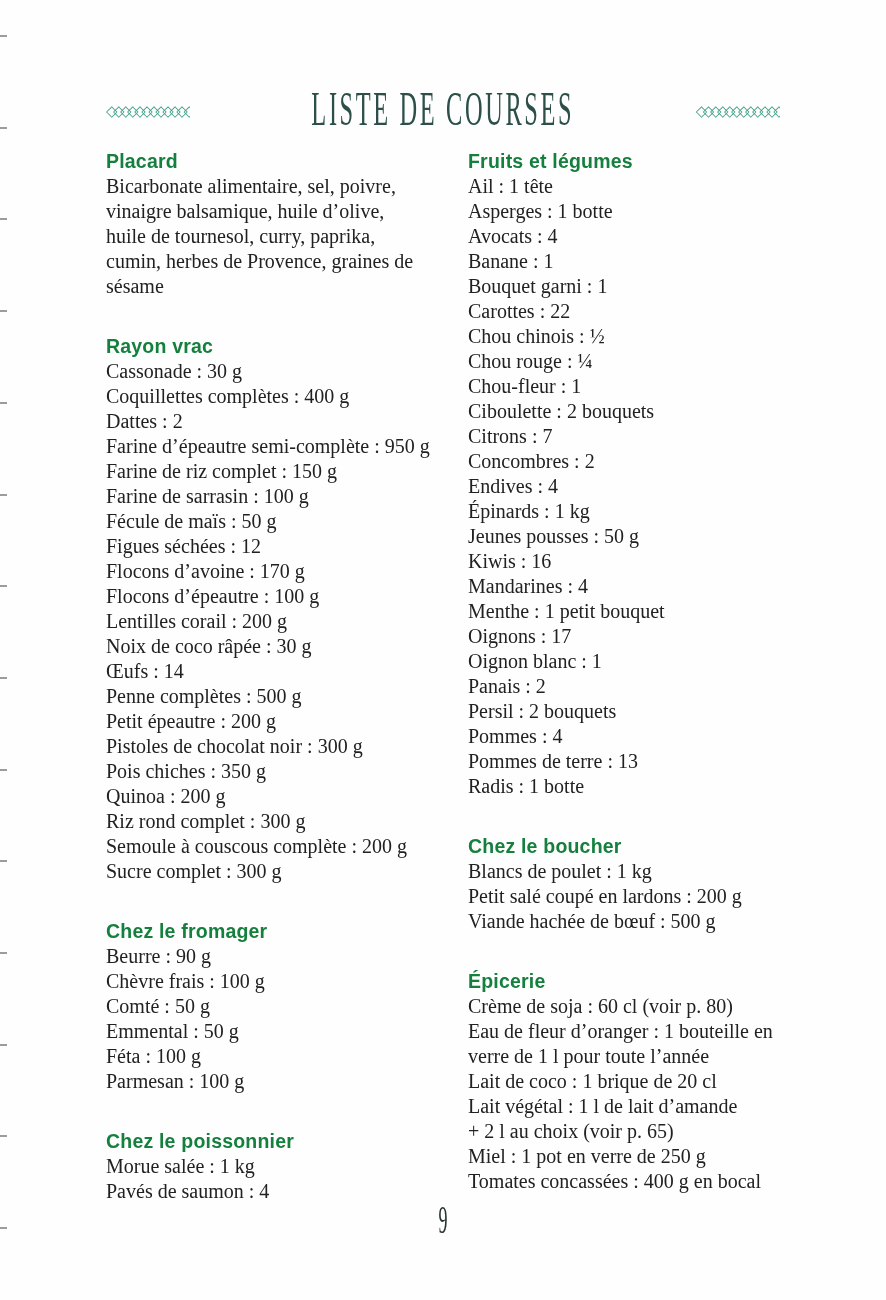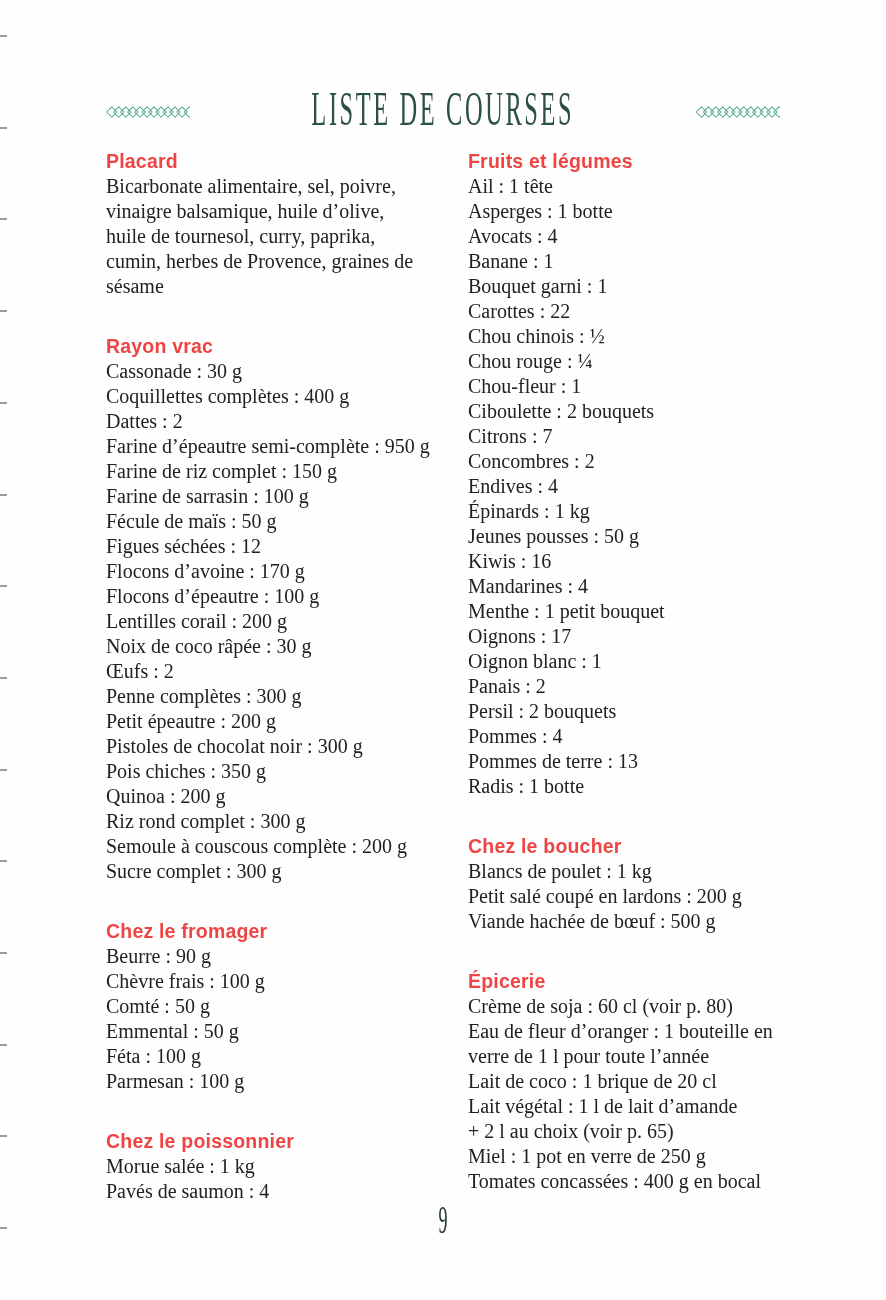--- a/index.html
+++ b/index.html
@@ -72,21 +72,21 @@
   .col.left  { left: 106px; width: 345px; }
   .col.right { left: 468px; width: 424px; }
 
   .section + .section { margin-top: 34px; }
   .section h2 {
     margin: 0;
     font-family: "Liberation Sans", sans-serif;
     font-weight: bold;
     font-size: 19.5px;
     line-height: 26px;
-    color: #ef4444;
+    color: #15803d;
     letter-spacing: 0.2px;
   }
   .line {
     font-family: "Liberation Serif", serif;
     font-size: 20px;
     line-height: 25px;
     color: #212121;
     white-space: nowrap;
   }
 
@@ -150,22 +150,22 @@
           <div class="line">Dattes : 2</div>
           <div class="line">Farine d’épeautre semi-complète : 950 g</div>
           <div class="line">Farine de riz complet : 150 g</div>
           <div class="line">Farine de sarrasin : 100 g</div>
           <div class="line">Fécule de maïs : 50 g</div>
           <div class="line">Figues séchées : 12</div>
           <div class="line">Flocons d’avoine : 170 g</div>
           <div class="line">Flocons d’épeautre : 100 g</div>
           <div class="line">Lentilles corail : 200 g</div>
           <div class="line">Noix de coco râpée : 30 g</div>
-          <div class="line">Œufs : 2</div>
-          <div class="line">Penne complètes : 300 g</div>
+          <div class="line">Œufs : 14</div>
+          <div class="line">Penne complètes : 500 g</div>
           <div class="line">Petit épeautre : 200 g</div>
           <div class="line">Pistoles de chocolat noir : 300 g</div>
           <div class="line">Pois chiches : 350 g</div>
           <div class="line">Quinoa : 200 g</div>
           <div class="line">Riz rond complet : 300 g</div>
           <div class="line">Semoule à couscous complète : 200 g</div>
           <div class="line">Sucre complet : 300 g</div>
         </section>
         <section class="section">
           <h2>Chez le fromager</h2>

